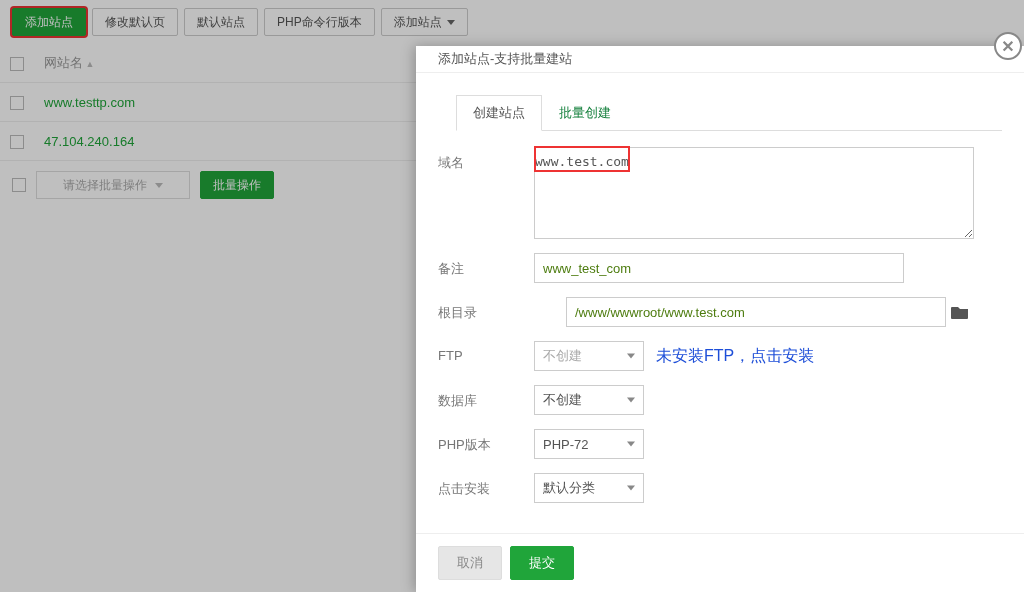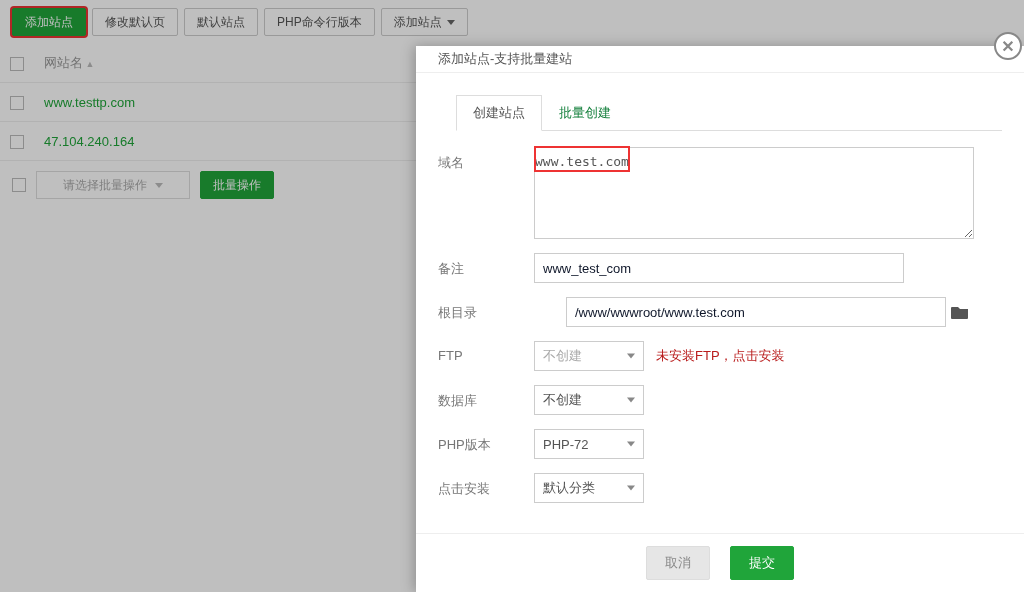--- a/index.html
+++ b/index.html
@@ -44,30 +44,30 @@
     .tabs { display: flex; border-bottom: 1px solid #ddd; margin: 6px 0 16px 18px; }
     .tab { padding: 8px 16px; font-size: 13px; color: #15803d; border: 1px solid transparent; border-bottom: none; margin-bottom: -1px; cursor: pointer; }
     .tab.active { border-color: #ddd; background: #fff; color: #555; border-bottom: 1px solid #fff; }
     .form-row { display: flex; align-items: flex-start; margin-bottom: 14px; }
     .form-label { width: 96px; text-align: left; padding-right: 18px; padding-top: 7px; color: #777; font-size: 13px; }
     .form-ctrl { flex: 1; display: flex; align-items: center; gap: 12px; }
     textarea.domain {
       width: 440px; height: 92px; border: 1px solid #ccc; padding: 6px 0;
       font-size: 13px; color: #555; resize: both; outline: none;
     }
-    input.txt { height: 30px; border: 1px solid #ccc; padding: 0 8px; font-size: 13px; color: #0f172a; width: 370px; outline:none; }
+    input.txt { height: 30px; border: 1px solid #ccc; padding: 0 8px; font-size: 13px; color: #4d7c0f; width: 370px; outline:none; }
     input.txt.wide { width: 370px; }
     .root-dir-wrap { display: flex; align-items: center; width: 440px; padding-left: 32px; }
     .root-dir-wrap input.txt { flex: 1; width: auto; }
     .folder-icon { width: 28px; display:flex; align-items:center; justify-content:center; cursor:pointer; color:#555; }
     .select-sm { position: relative; width: 110px; height: 30px; border: 1px solid #ccc; display: inline-flex; align-items:center; padding: 8px 8px; font-size:13px; color:#aaa; cursor:pointer; }
     .select-sm.has-val { color:#555; }
     .select-sm .tri { position:absolute; right:8px; top:50%; transform:translateY(-50%); width:0;height:0;border-left:4px solid transparent;border-right:4px solid transparent;border-top:5px solid #888; }
-    .hint-green { color: #b91c1c; font-size: 13px; }
-    .modal-footer { padding: 12px 22px; display:flex; justify-content:center; gap:20px; border-top: 1px solid #eee; }
+    .hint-green { color: #1d4ed8; font-size: 16px; }
+    .modal-footer { padding: 12px 22px; display:flex; justify-content:flex-start; gap:8px; border-top: 1px solid #eee; }
     .btn-lg { height: 34px; padding: 0 18px; font-size: 13px; }
     .btn-grey { background:#e6e6e6; border:1px solid #ddd; color:#888; cursor:pointer; border-radius:2px; }
     .close-circle {
       position: absolute; top: 38px; right: -2px; transform: translate(0,-50%);
       width: 28px; height: 28px; border-radius: 50%; background: #fff;
       border: 2px solid #888; color: #888; display:flex; align-items:center; justify-content:center;
       font-size: 16px; font-weight: bold; cursor:pointer; z-index: 30;
     }
     
     .domain-highlight {

